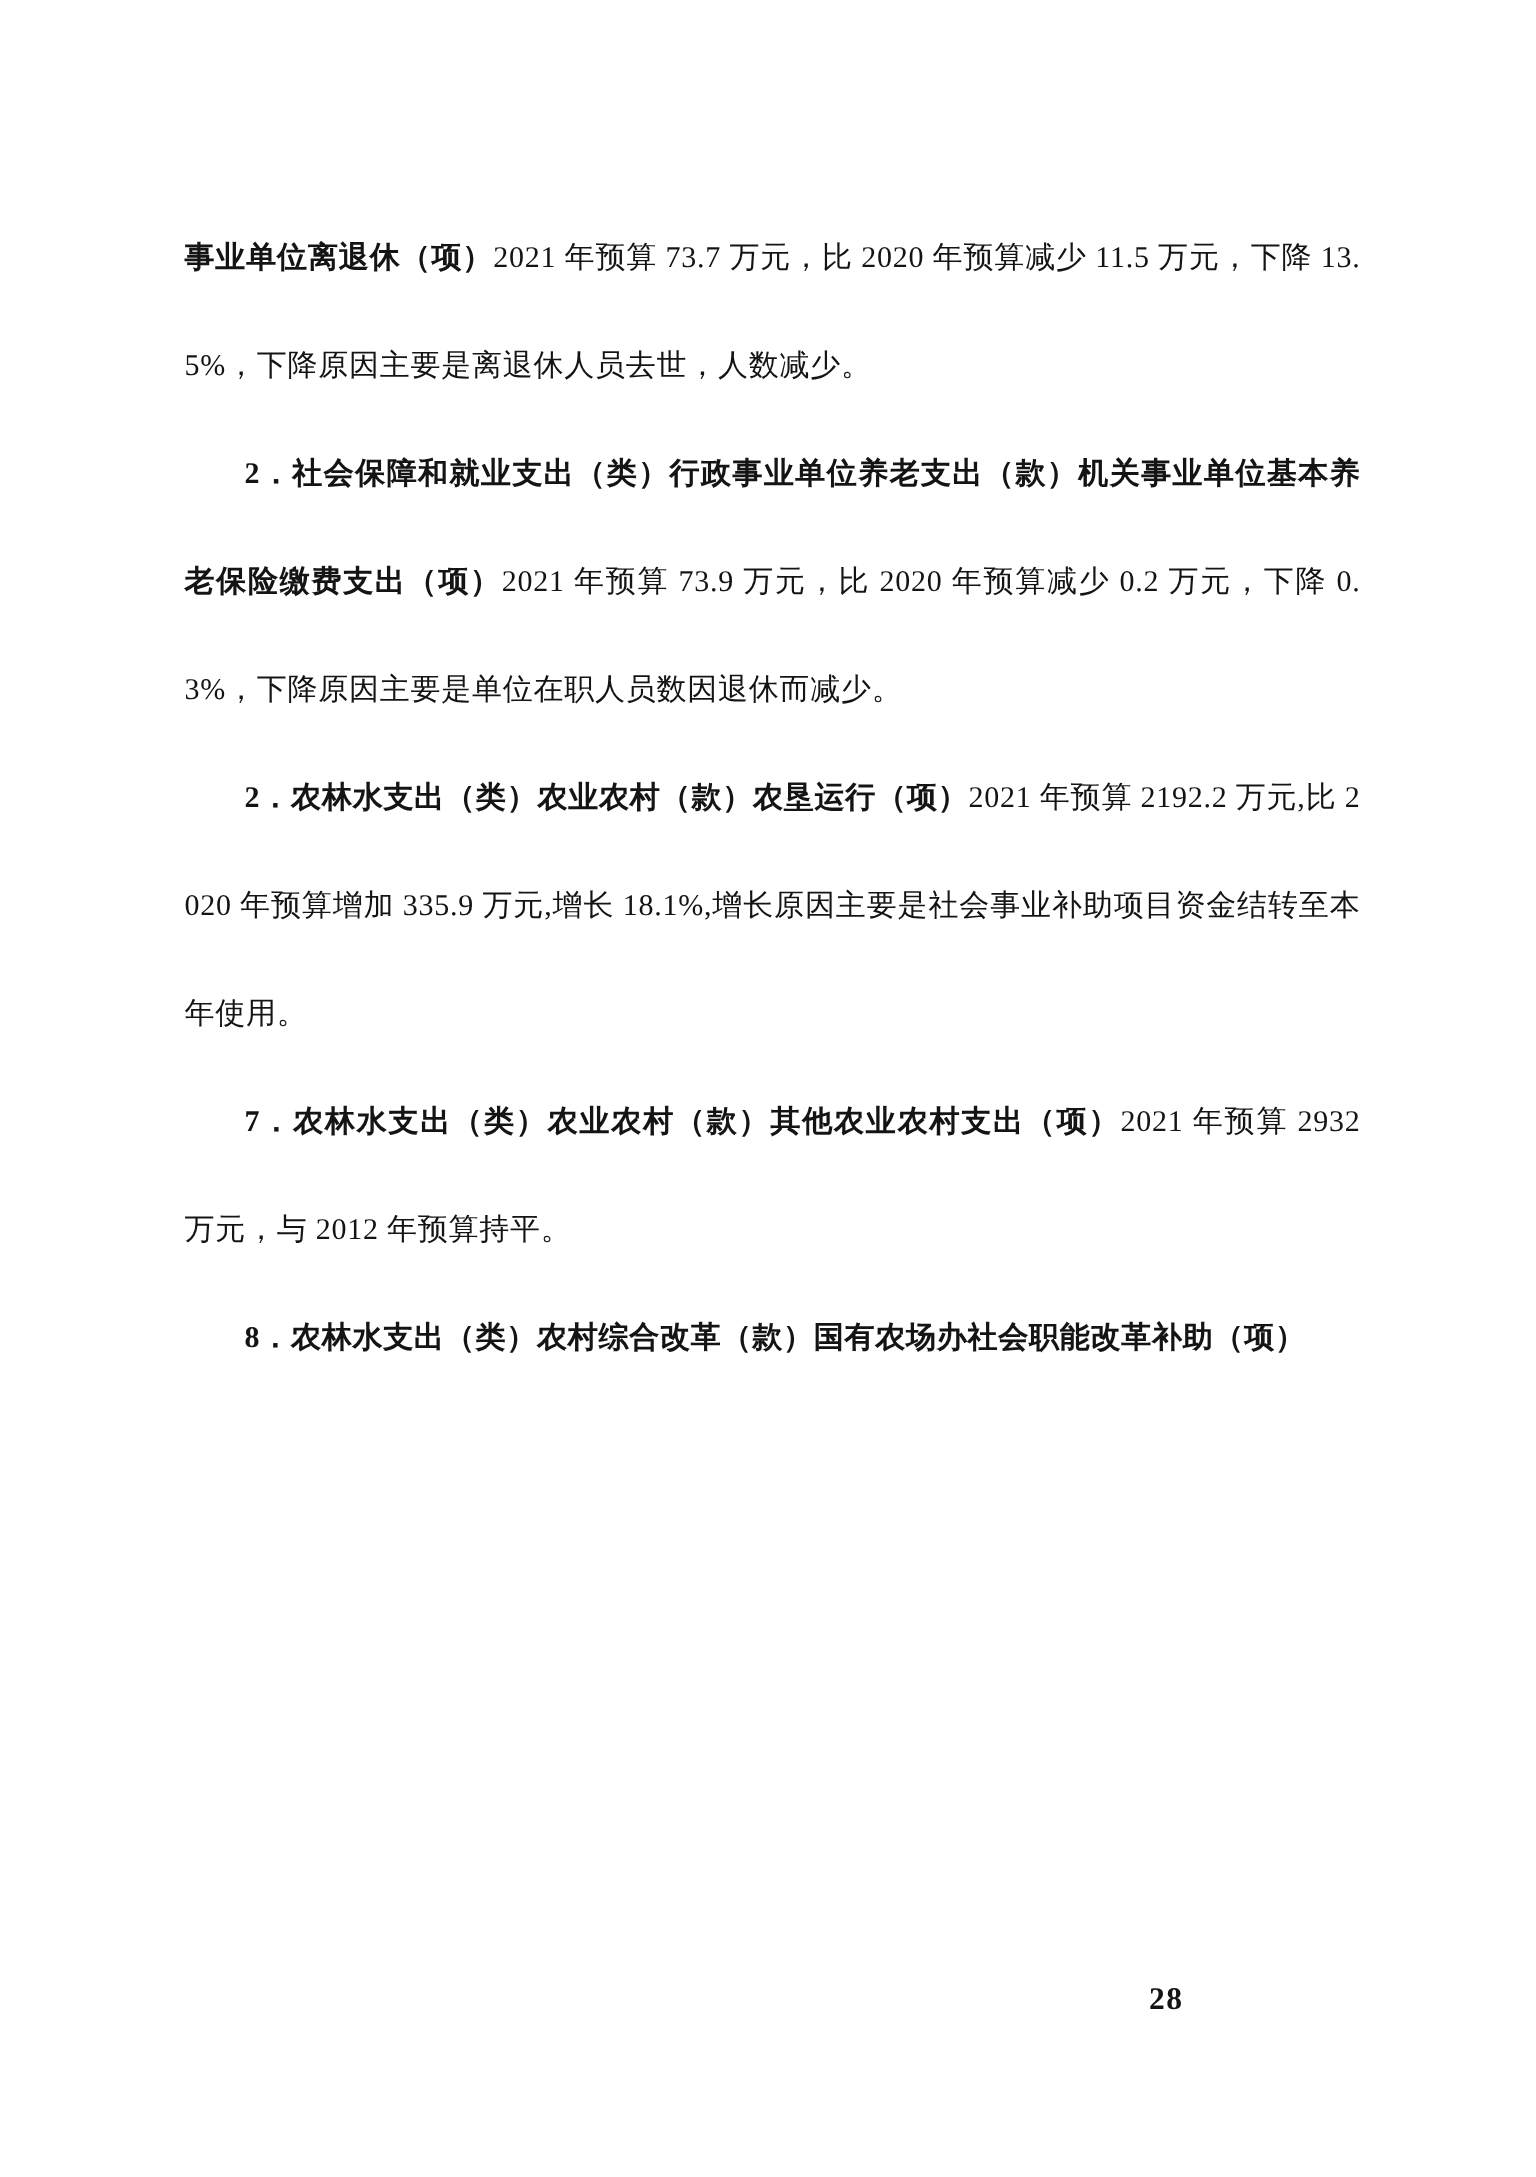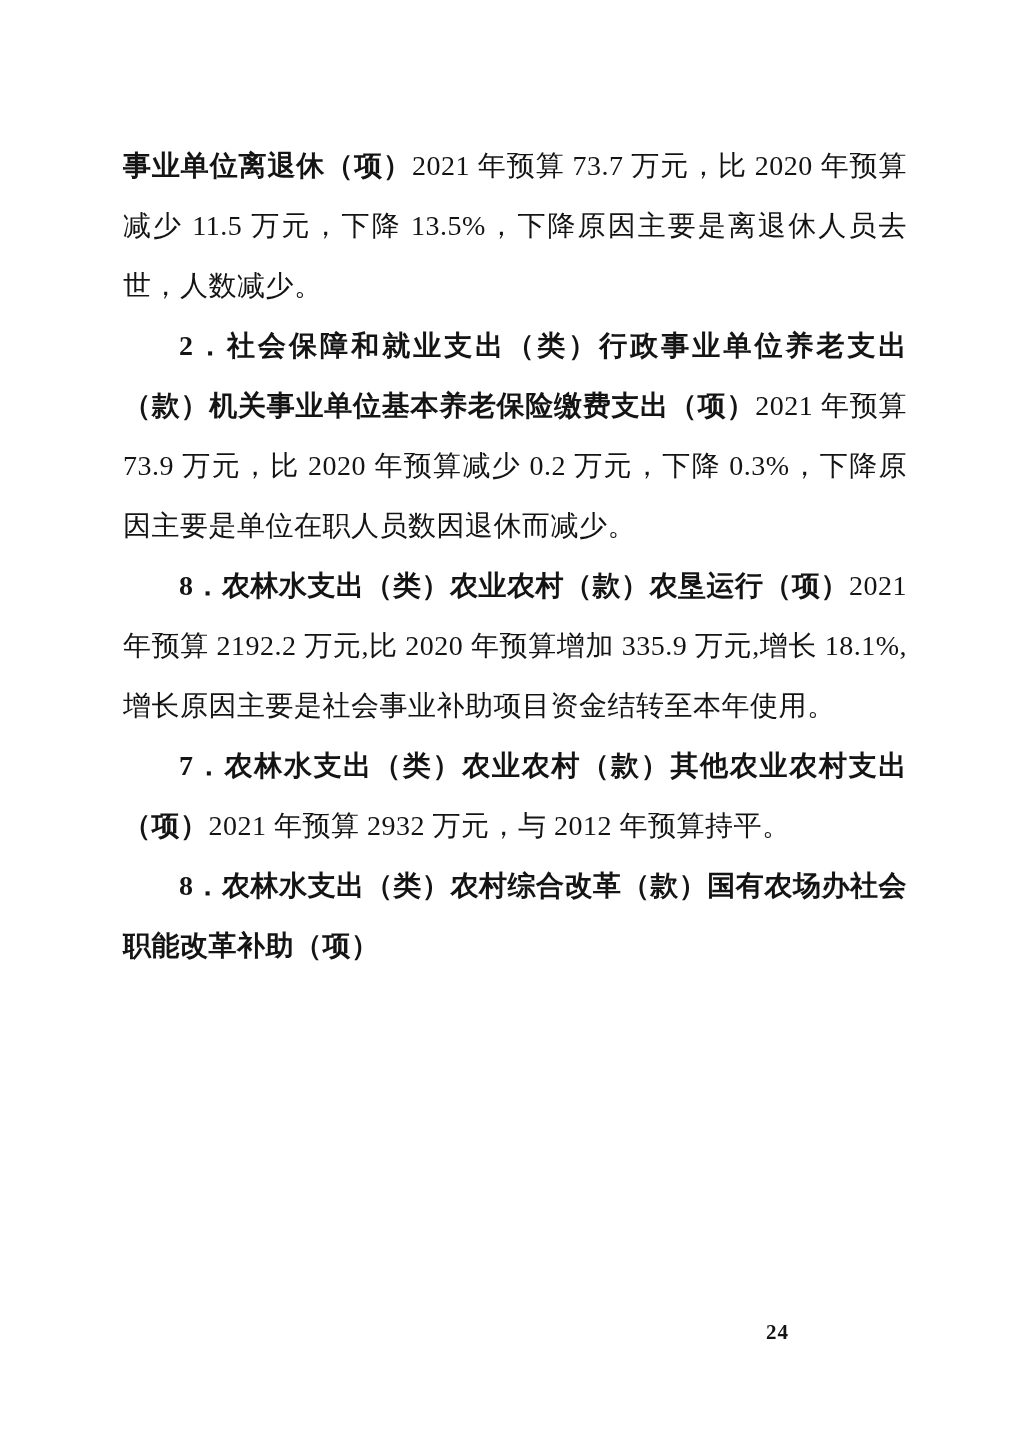--- a/index.html
+++ b/index.html
@@ -16,22 +16,22 @@
     overflow: hidden;
   }
   .page {
     position: absolute;
     left: 123px;
     top: 136px;
     width: 784px;
   }
   .para {
     margin: 0;
-    font-size: 28px;
-    line-height: 60px;
+    font-size: 20px;
+    line-height: 72px;
     text-align: justify;
     text-justify: inter-ideograph;
     letter-spacing: 0.5px;
     word-break: break-all;
   }
   .para.indent {
     text-indent: 2em;
   }
   .para .heading {
     font-weight: bold;
@@ -51,23 +51,23 @@
 </head>
 <body>
 
 <div class="page">
 
   <p class="para"><span class="heading">事业单位离退休（项）</span><span class="body-text">2021 年预算 73.7 万元，比 2020 年预算减少 11.5 万元，下降 13.5%，下降原因主要是离退休人员去世，人数减少。</span></p>
 
   <p class="para indent"><span class="heading">2．社会保障和就业支出（类）行政事业单位养老支出（款）机关事业单位基本养老保险缴费支出（项）</span><span class="body-text">2021 年预算 73.9 万元，比 2020 年预算减少 0.2 万元，下降 0.3%，下降原因主要是单位在职人员数因退休而减少。</span></p>
 
 
-  <p class="para indent"><span class="heading">8．农林水支出（类）农业农村（款）农垦运行（项）</span><span class="body-text">2021 年预算 2192.2 万元,比 2020 年预算增加 335.9 万元,增长 18.1%,增长原因主要是社会事业补助项目资金结转至本年使用。</span></p>
+  <p class="para indent"><span class="heading">2．农林水支出（类）农业农村（款）农垦运行（项）</span><span class="body-text">2021 年预算 2192.2 万元,比 2020 年预算增加 335.9 万元,增长 18.1%,增长原因主要是社会事业补助项目资金结转至本年使用。</span></p>
 
 
 
   <p class="para indent"><span class="heading">7．农林水支出（类）农业农村（款）其他农业农村支出（项）</span><span class="body-text">2021 年预算 2932 万元，与 2012 年预算持平。</span></p>
 
   <p class="para indent"><span class="heading">8．农林水支出（类）农村综合改革（款）国有农场办社会职能改革补助（项）</span></p>
 
 </div>
 
-<div class="page-number">24</div>
+<div class="page-number">28</div>
 
 </body></html>

